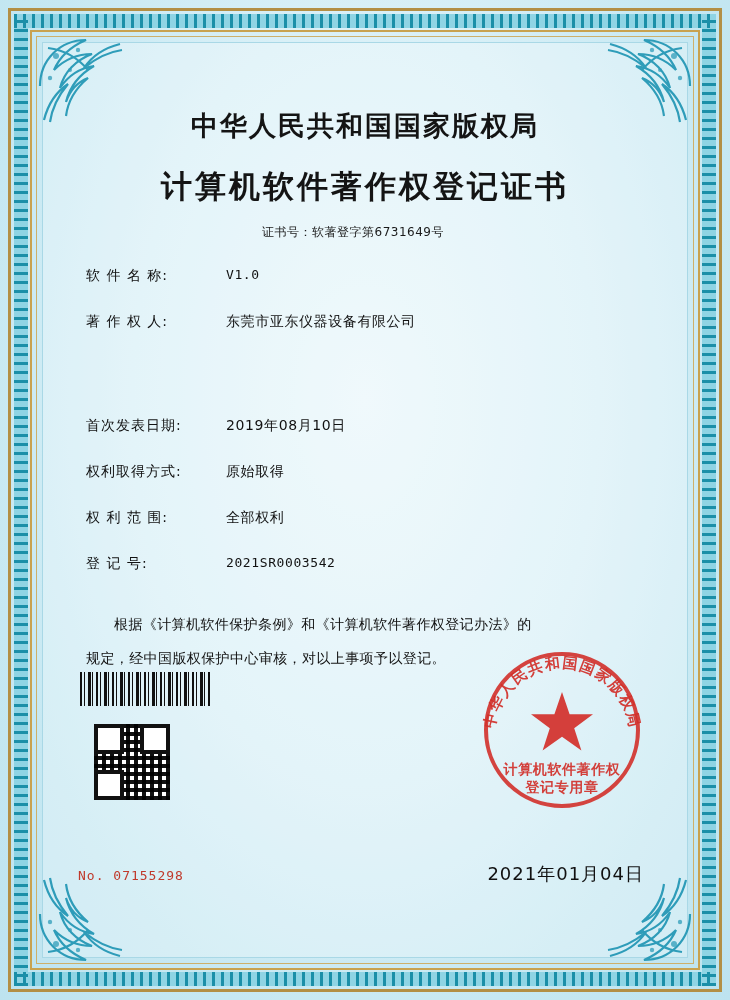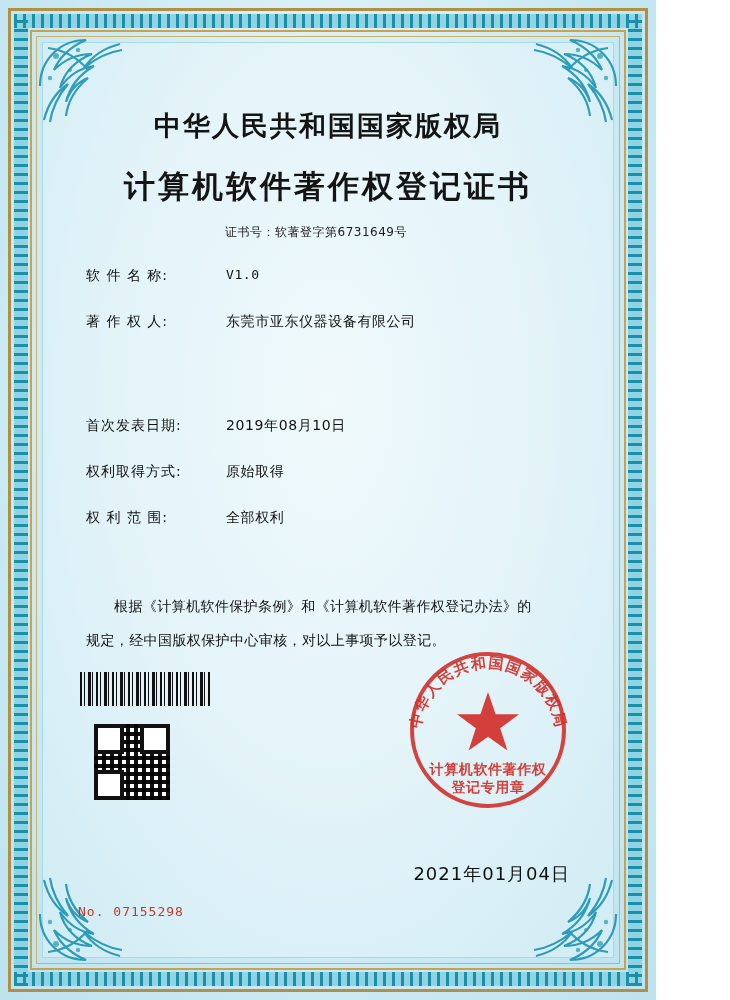--- a/index.html
+++ b/index.html
@@ -9,21 +9,21 @@
   }
   body {
     width: 730px;
     height: 1000px;
     font-family: "Liberation Sans", sans-serif;
     overflow: hidden;
   }
 
   .certificate {
     position: relative;
-    width: 656px;
+    width: 730px;
     height: 1000px;
     background:
       radial-gradient(ellipse at 50% 40%, #eaf7fb 0%, #d9f0f7 45%, #c6e8f2 75%, #bde3ef 100%);
     box-sizing: border-box;
     overflow: hidden;
   }
 
   
   .border-outer {
     position: absolute;
@@ -207,21 +207,21 @@
     left: 0; bottom: 0;
     width: 22px; height: 22px;
     border: 4px solid #111;
     background: #fff;
     box-shadow: inset 0 0 0 4px #fff;
   }
 
   .serial {
     position: absolute;
     left: 78px;
-    top: 904px;
+    top: 868px;
     font-family: "DejaVu Sans Mono", monospace;
     font-size: 13px;
     color: #c0392b;
     letter-spacing: 1px;
   }
 
   
   .seal-wrap {
     position: absolute;
     right: 78px;
@@ -357,20 +357,24 @@
 
       <div class="gap-md"></div>
 
       <div class="field-row">
         <div class="field-label">权 利 范 围:</div>
         <div class="field-value">全部权利</div>
       </div>
 
       <div class="gap-md"></div>
 
+      <div class="field-row">
+        <div class="field-label">登 记 号:</div>
+        <div class="field-value mono">2021SR0003542</div>
+      </div>
 
     </div>
 
     <div class="para">
       <span class="indent"></span><span>根据《计算机软件保护条例》和《计算机软件著作权登记办法》的</span><br>
       <span>规定，经中国版权保护中心审核，对以上事项予以登记。</span>
     </div>
 
   </div>
 

